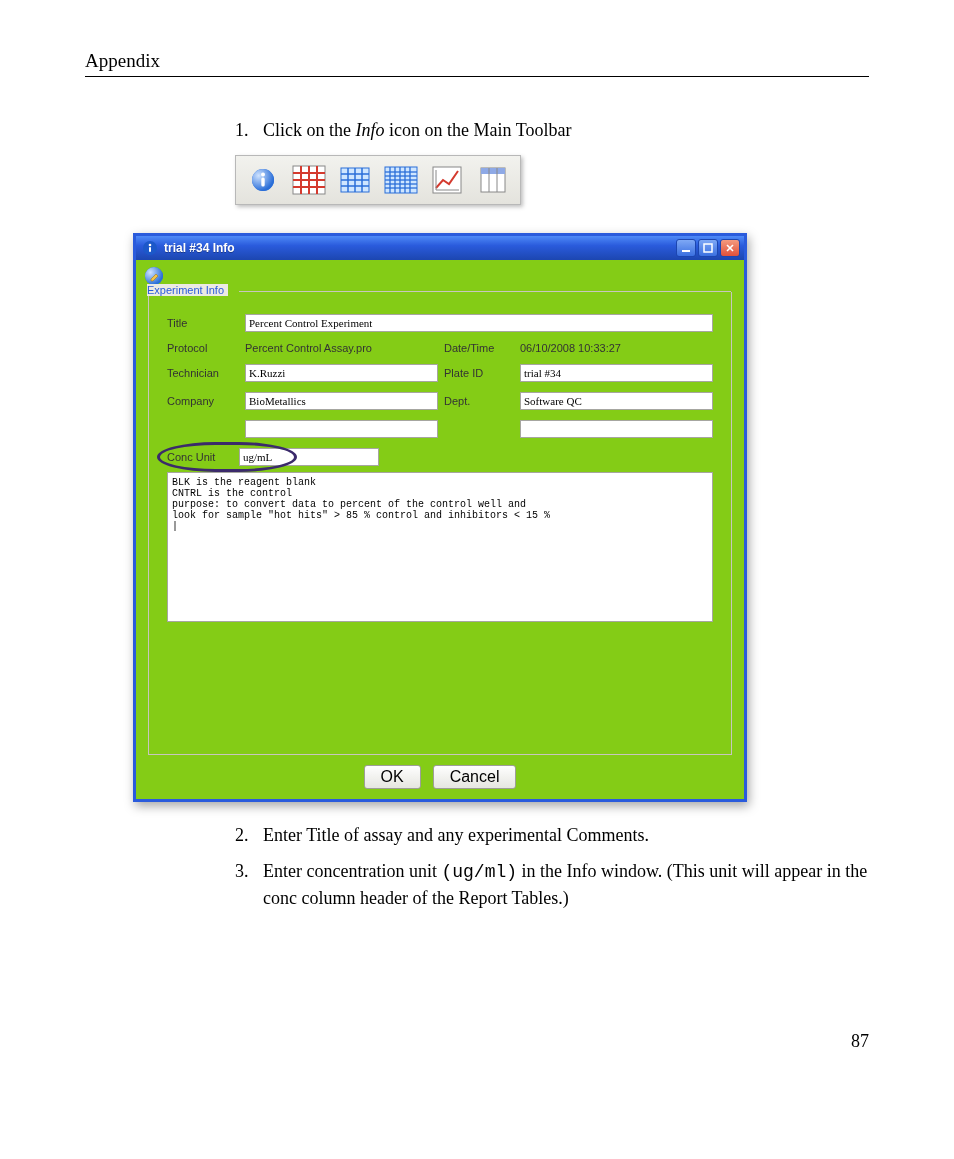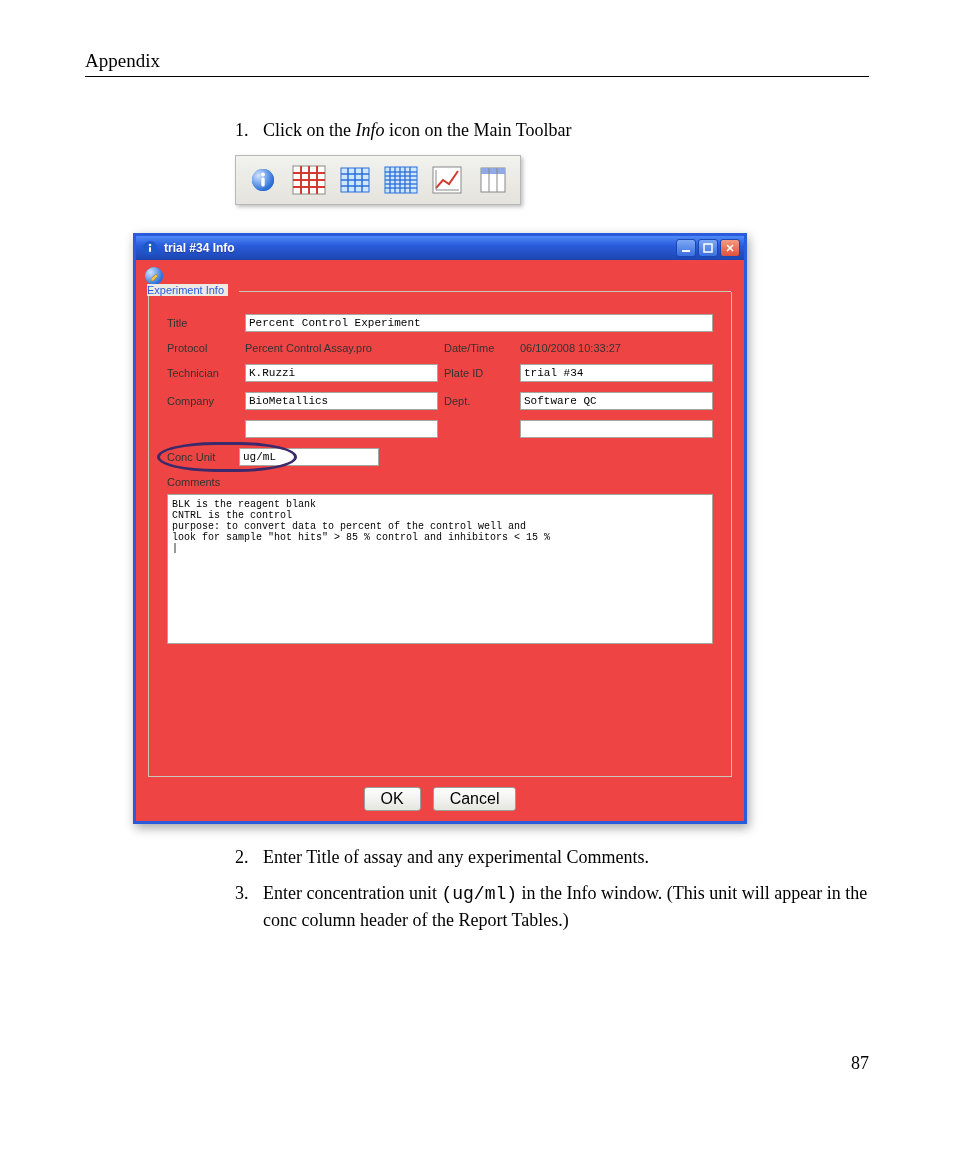--- a/index.html
+++ b/index.html
@@ -63,21 +63,21 @@
   .toolbar .tbtn svg { display:block; }
   .tb-circle {
     position: relative;
     border: 3px solid #3b2a6b;
     border-radius: 50%;
   }
   .win-box {
     margin: 0 0 20px 48px;
     width: 614px;
     border: 3px solid #2a5bdc;
-    background: #ef4444;
+    background: #84cc16;
     font-family: Tahoma, Arial, sans-serif;
     font-size: 11px;
     color: #333;
     box-shadow: 2px 4px 10px rgba(0,0,0,.35);
   }
   .title-bar {
     height: 24px;
     background: linear-gradient(#4e8af7,#2a5bdc 40%,#1c46b0);
     color: #fff;
     display: flex;
@@ -136,21 +136,21 @@
     align-items: center;
     font-size: 11px;
   }
   .form-grid .lbl { color: #333; }
   .form-grid .static { color: #333; }
   .form-grid input[type=text] {
     width: 100%;
     height: 18px;
     border: 1px solid #a6a6a0;
     background: #fff;
-    font-family: Liberation Mono, monospace;
+    font-family: Liberation Serif, serif;
     font-size: 11px;
     padding: 0 3px;
   }
   .wide { grid-column: 2 / span 3; }
   .conc-wrap {
     position: relative;
     grid-column: 1 / span 2;
     display:flex; align-items:center;
   }
   .conc-wrap .lbl { width:72px; flex:0 0 72px; }
@@ -370,21 +370,20 @@
 
         <div class="conc-wrap">
           <div class="oval"></div>
           <span class="lbl">Conc Unit</span>
           <input type="text" style="width: 140px;" value="ug/mL">
         </div>
         <span></span>
           <span></span>
       </div>
 
-      <div class="comments-label">Comments</div>
       <textarea class="comments" style="">BLK is the reagent blank
 CNTRL is the control
 purpose: to convert data to percent of the control well and
 look for sample "hot hits" &gt; 85 % control and inhibitors &lt; 15 %
 |</textarea>
 
     </div>
 
     <div class="button-row">
       <button>OK</button>

